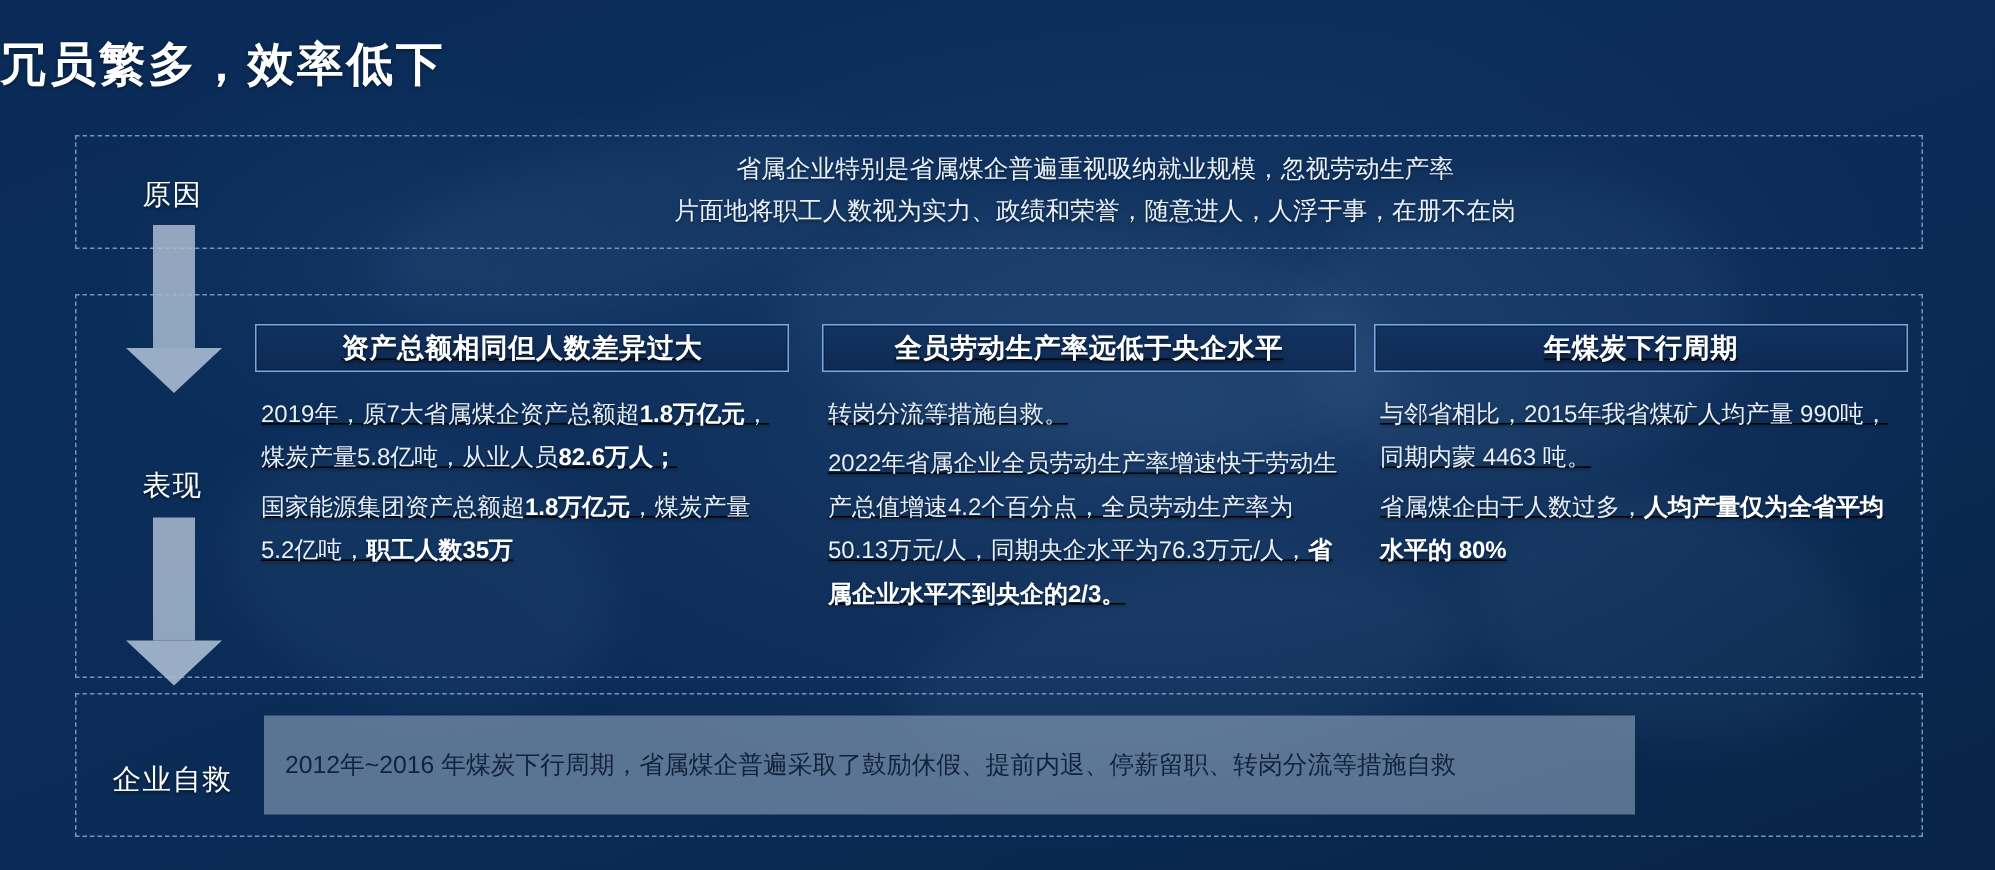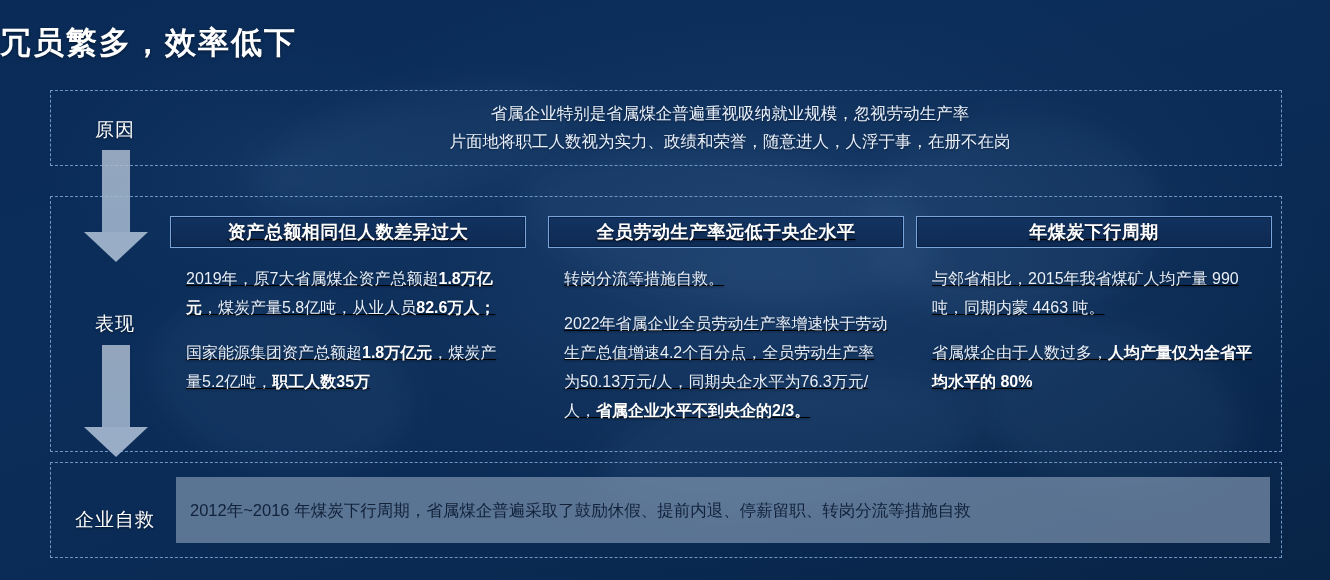--- a/index.html
+++ b/index.html
@@ -146,28 +146,28 @@
     text-shadow: 0 1px 2px rgba(0,0,0,0.55);
   }
 
   .col-body {
     margin-top: 14px;
     color: #e8eff9;
     font-size: 16px;
     line-height: 29px;
     text-shadow: 0 1px 2px rgba(0,0,0,0.4);
   }
-  .col-body p { margin: 16px; }
+  .col-body p { margin: 4px; }
   .col-body b { font-weight: 700; color: #ffffff; }
 
   
   #rescue-bar {
     position: absolute;
     left: 176px; top: 477px;
-    width: 1094px; height: 66px;
+    width: 914px; height: 66px;
     background: rgba(140,162,188,0.62);
     display: flex;
     align-items: center;
     z-index: 5;
   }
   #rescue-text {
     padding-left: 14px;
     color: #11223a;
     font-size: 16.5px;
     line-height: 26px;

